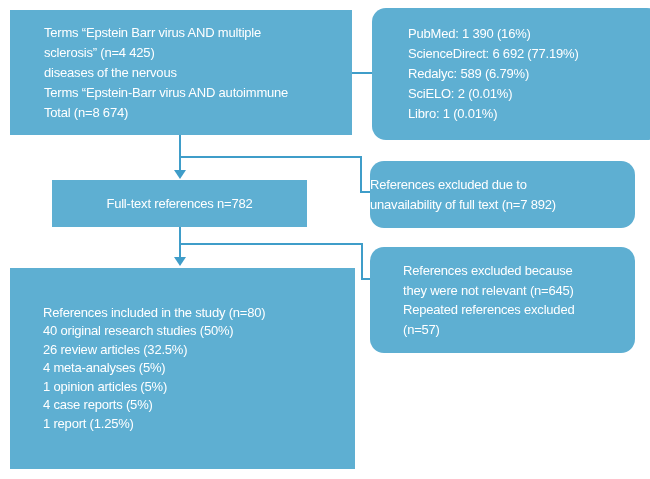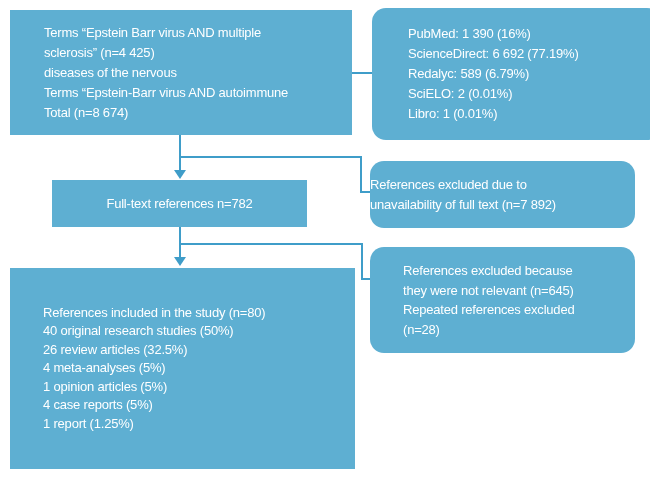--- a/index.html
+++ b/index.html
@@ -110,21 +110,21 @@
 
   <div class="box rounded" id="box-excluded-fulltext">
     <div class="line">References excluded due to</div>
     <div class="line">unavailability of full text (n=7 892)</div>
   </div>
 
   <div class="box rounded" id="box-excluded-relevance">
     <div class="line">References excluded because</div>
     <div class="line">they were not relevant (n=645)</div>
     <div class="line">Repeated references excluded</div>
-    <div class="line">(n=28)</div>
+    <div class="line">(n=57)</div>
   </div>
 
   <div class="box" id="box-included">
     <div class="line">References included in the study (n=80)</div>
     <div class="line">40 original research studies (50%)</div>
     <div class="line">26 review articles (32.5%)</div>
     <div class="line">4 meta-analyses (5%)</div>
     <div class="line">1 opinion articles (5%)</div>
     <div class="line">4 case reports (5%)</div>
     <div class="line">1 report (1.25%)</div>

